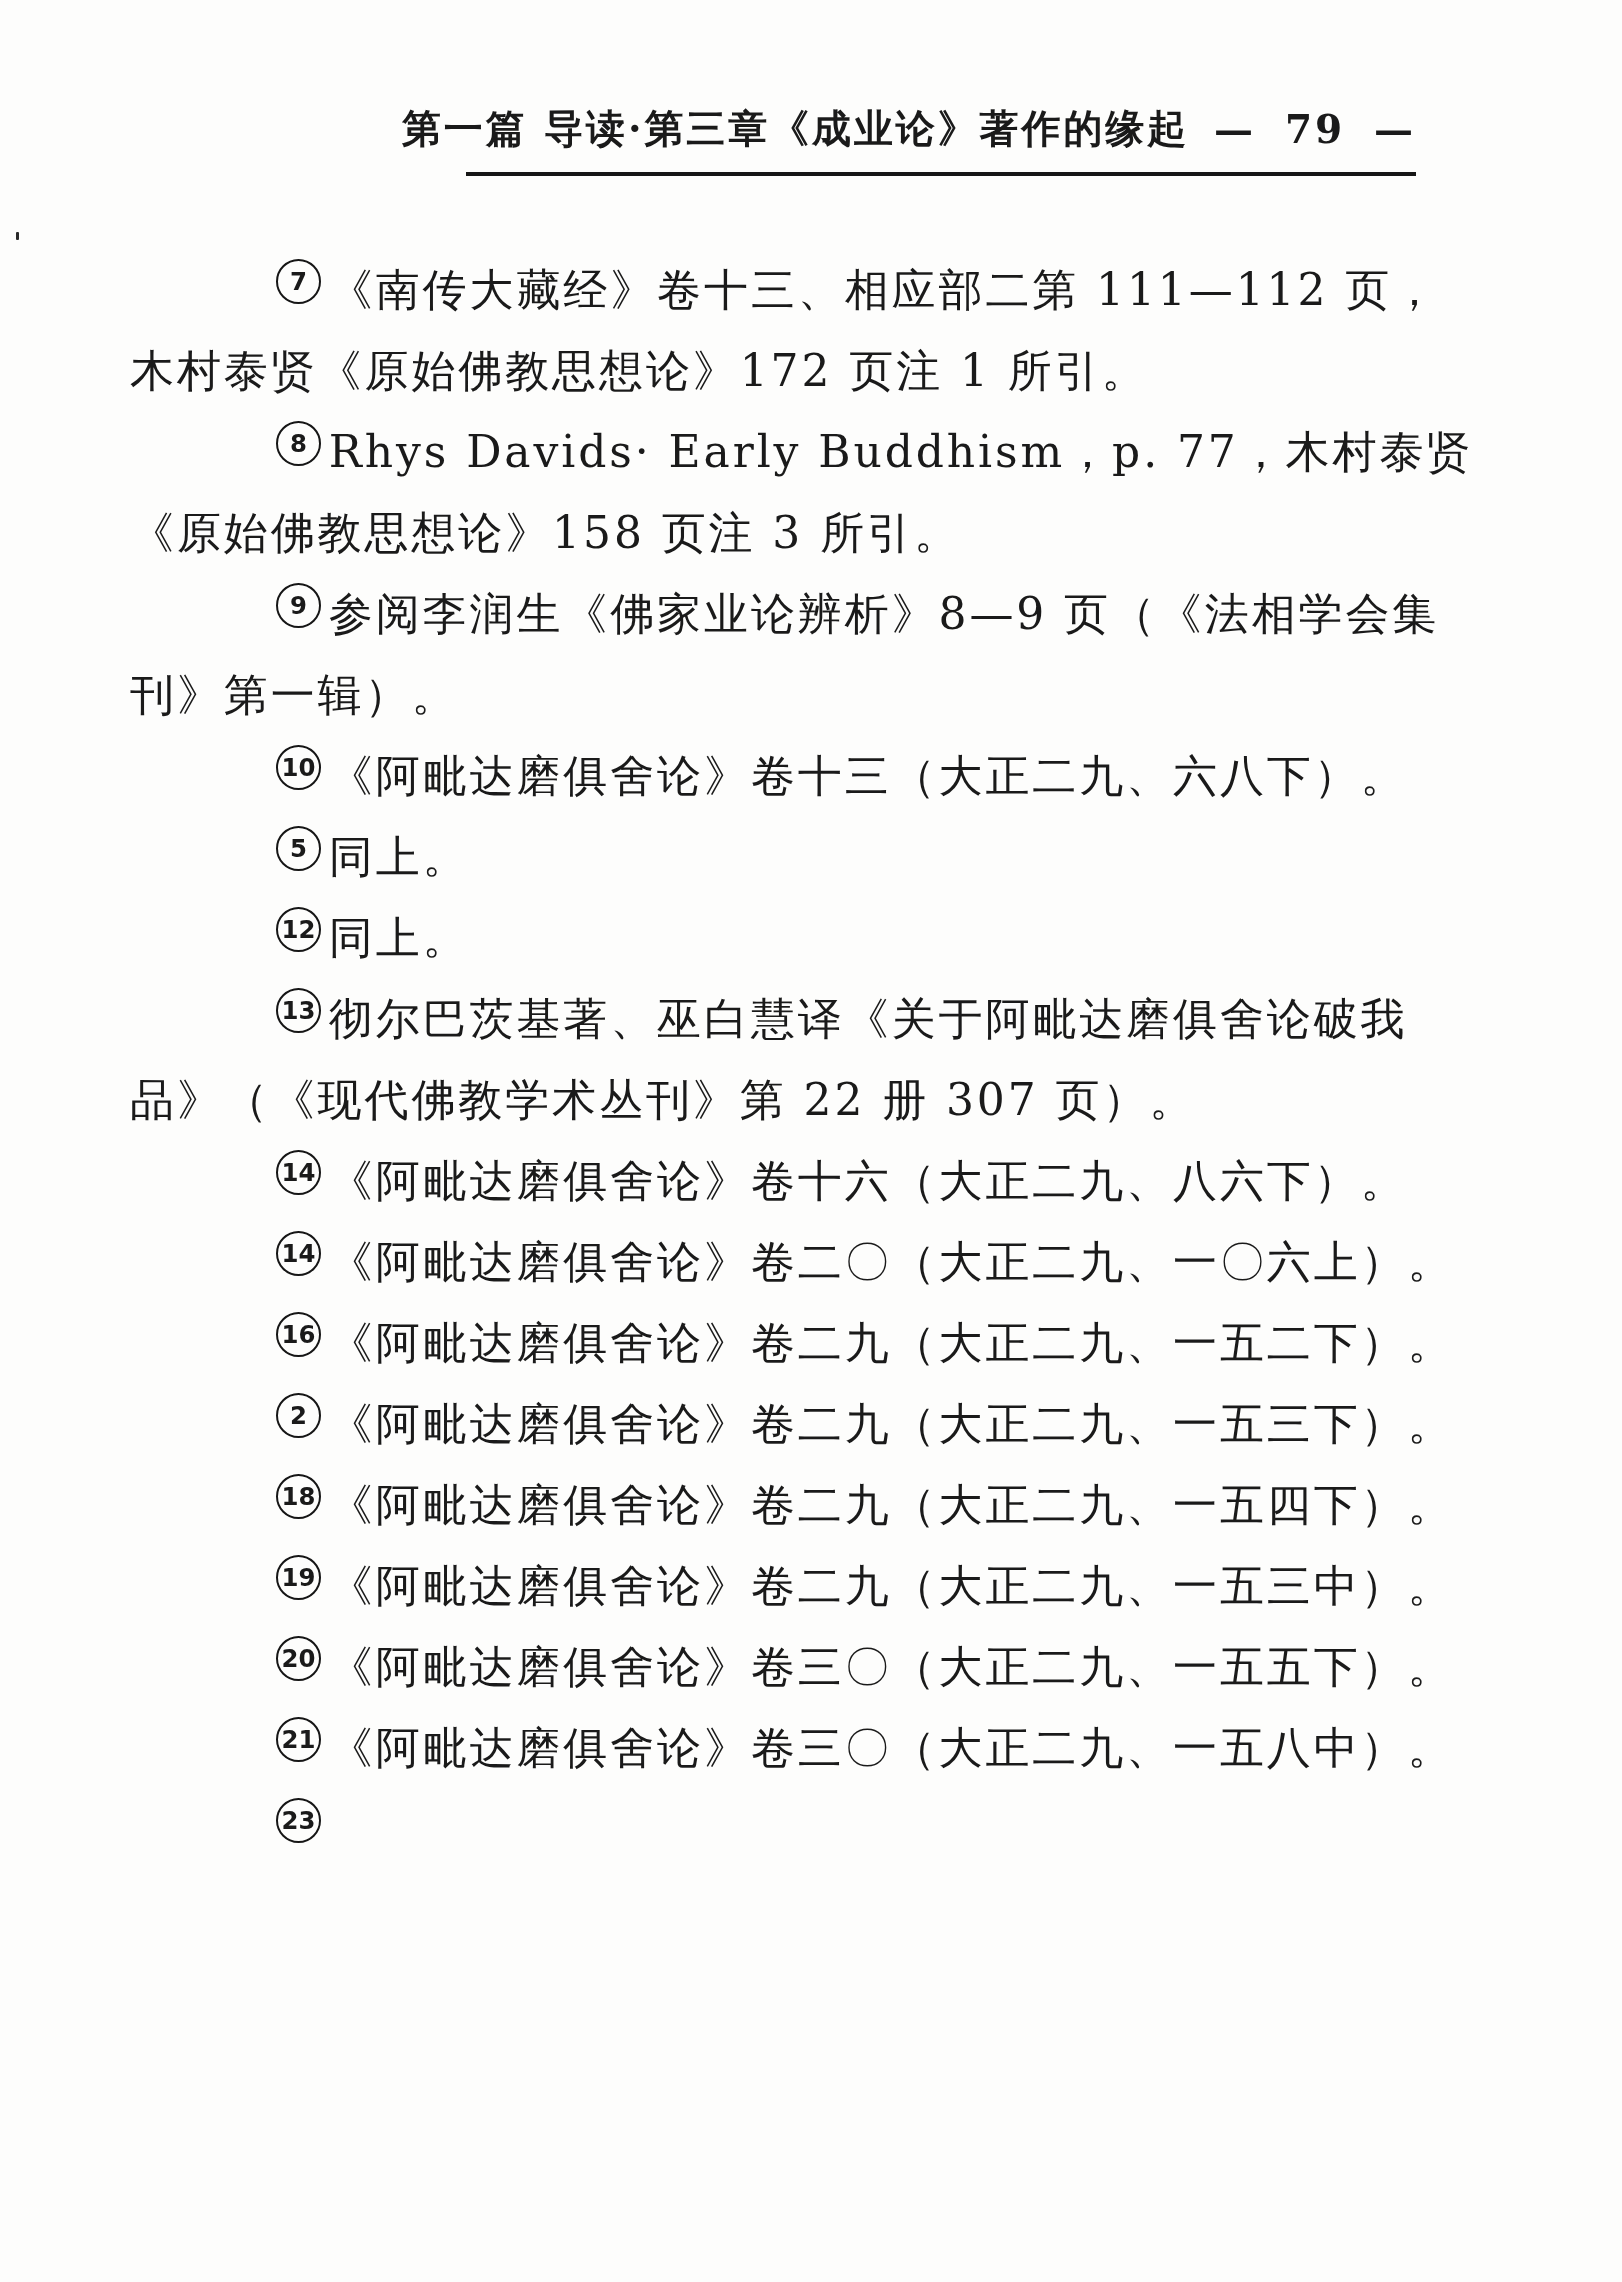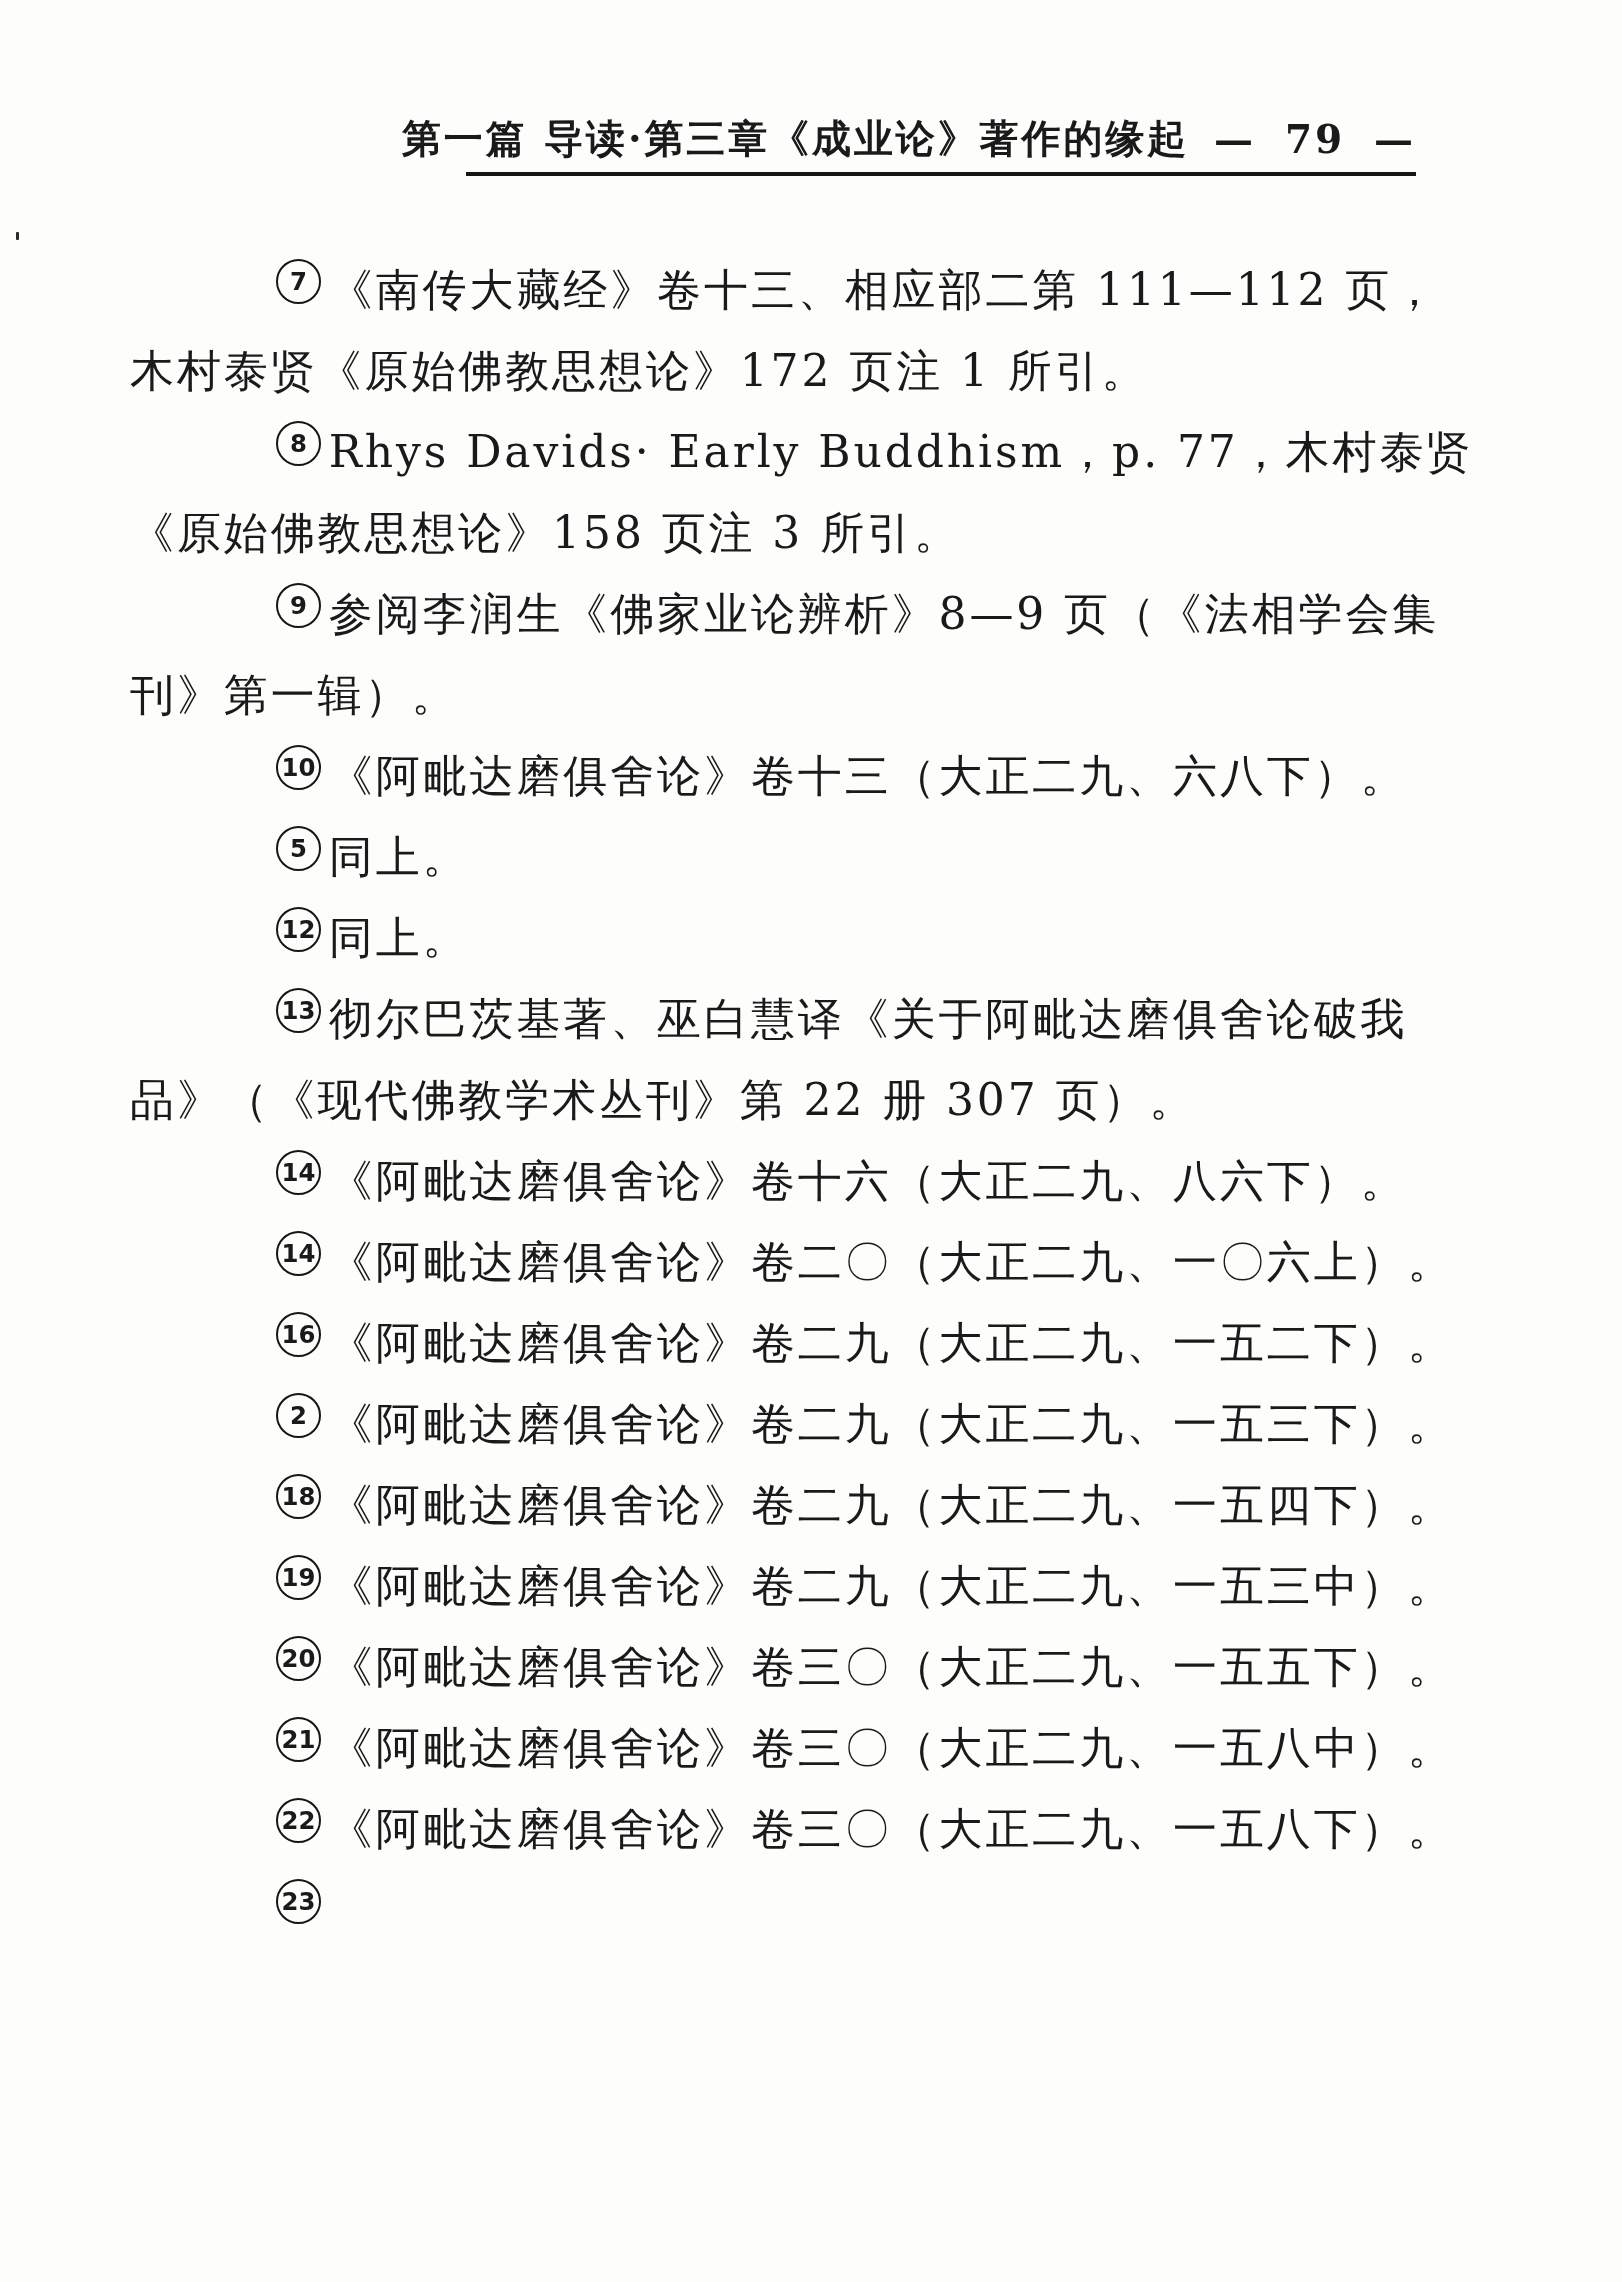--- a/index.html
+++ b/index.html
@@ -25,21 +25,21 @@
     left: 15.6px;
     top: 232px;
     width: 3.9px;
     height: 7.8px;
     background: #2a2a2a;
     border-radius: 1px;
   }
   
   .header {
     position: absolute;
-    top: 114px;
+    top: 104px;
     left: 466px;
     width: 950px;
     height: 49px;
     display: flex;
     align-items: center;
     justify-content: flex-end;
     white-space: nowrap;
     font-weight: bold;
     font-size: 39px;
     letter-spacing: 2.9px;
@@ -184,22 +184,18 @@
       </div>
       <div class="text-line first">
         <span class="circled-num">20</span>
         <span class="line-text">《阿毗达磨俱舍论》卷三〇（大正二九、一五五下）。</span>
       </div>
       <div class="text-line first">
         <span class="circled-num">21</span>
         <span class="line-text">《阿毗达磨俱舍论》卷三〇（大正二九、一五八中）。</span>
       </div>
       <div class="text-line first">
-        <span class="circled-num">22</span>
-        <span class="line-text">《阿毗达磨俱舍论》卷三〇（大正二九、一五八下）。</span>
-      </div>
-      <div class="text-line first">
         <span class="circled-num">23</span>
       </div>
     </div>
 
 </div>
 
 
 </body></html>

